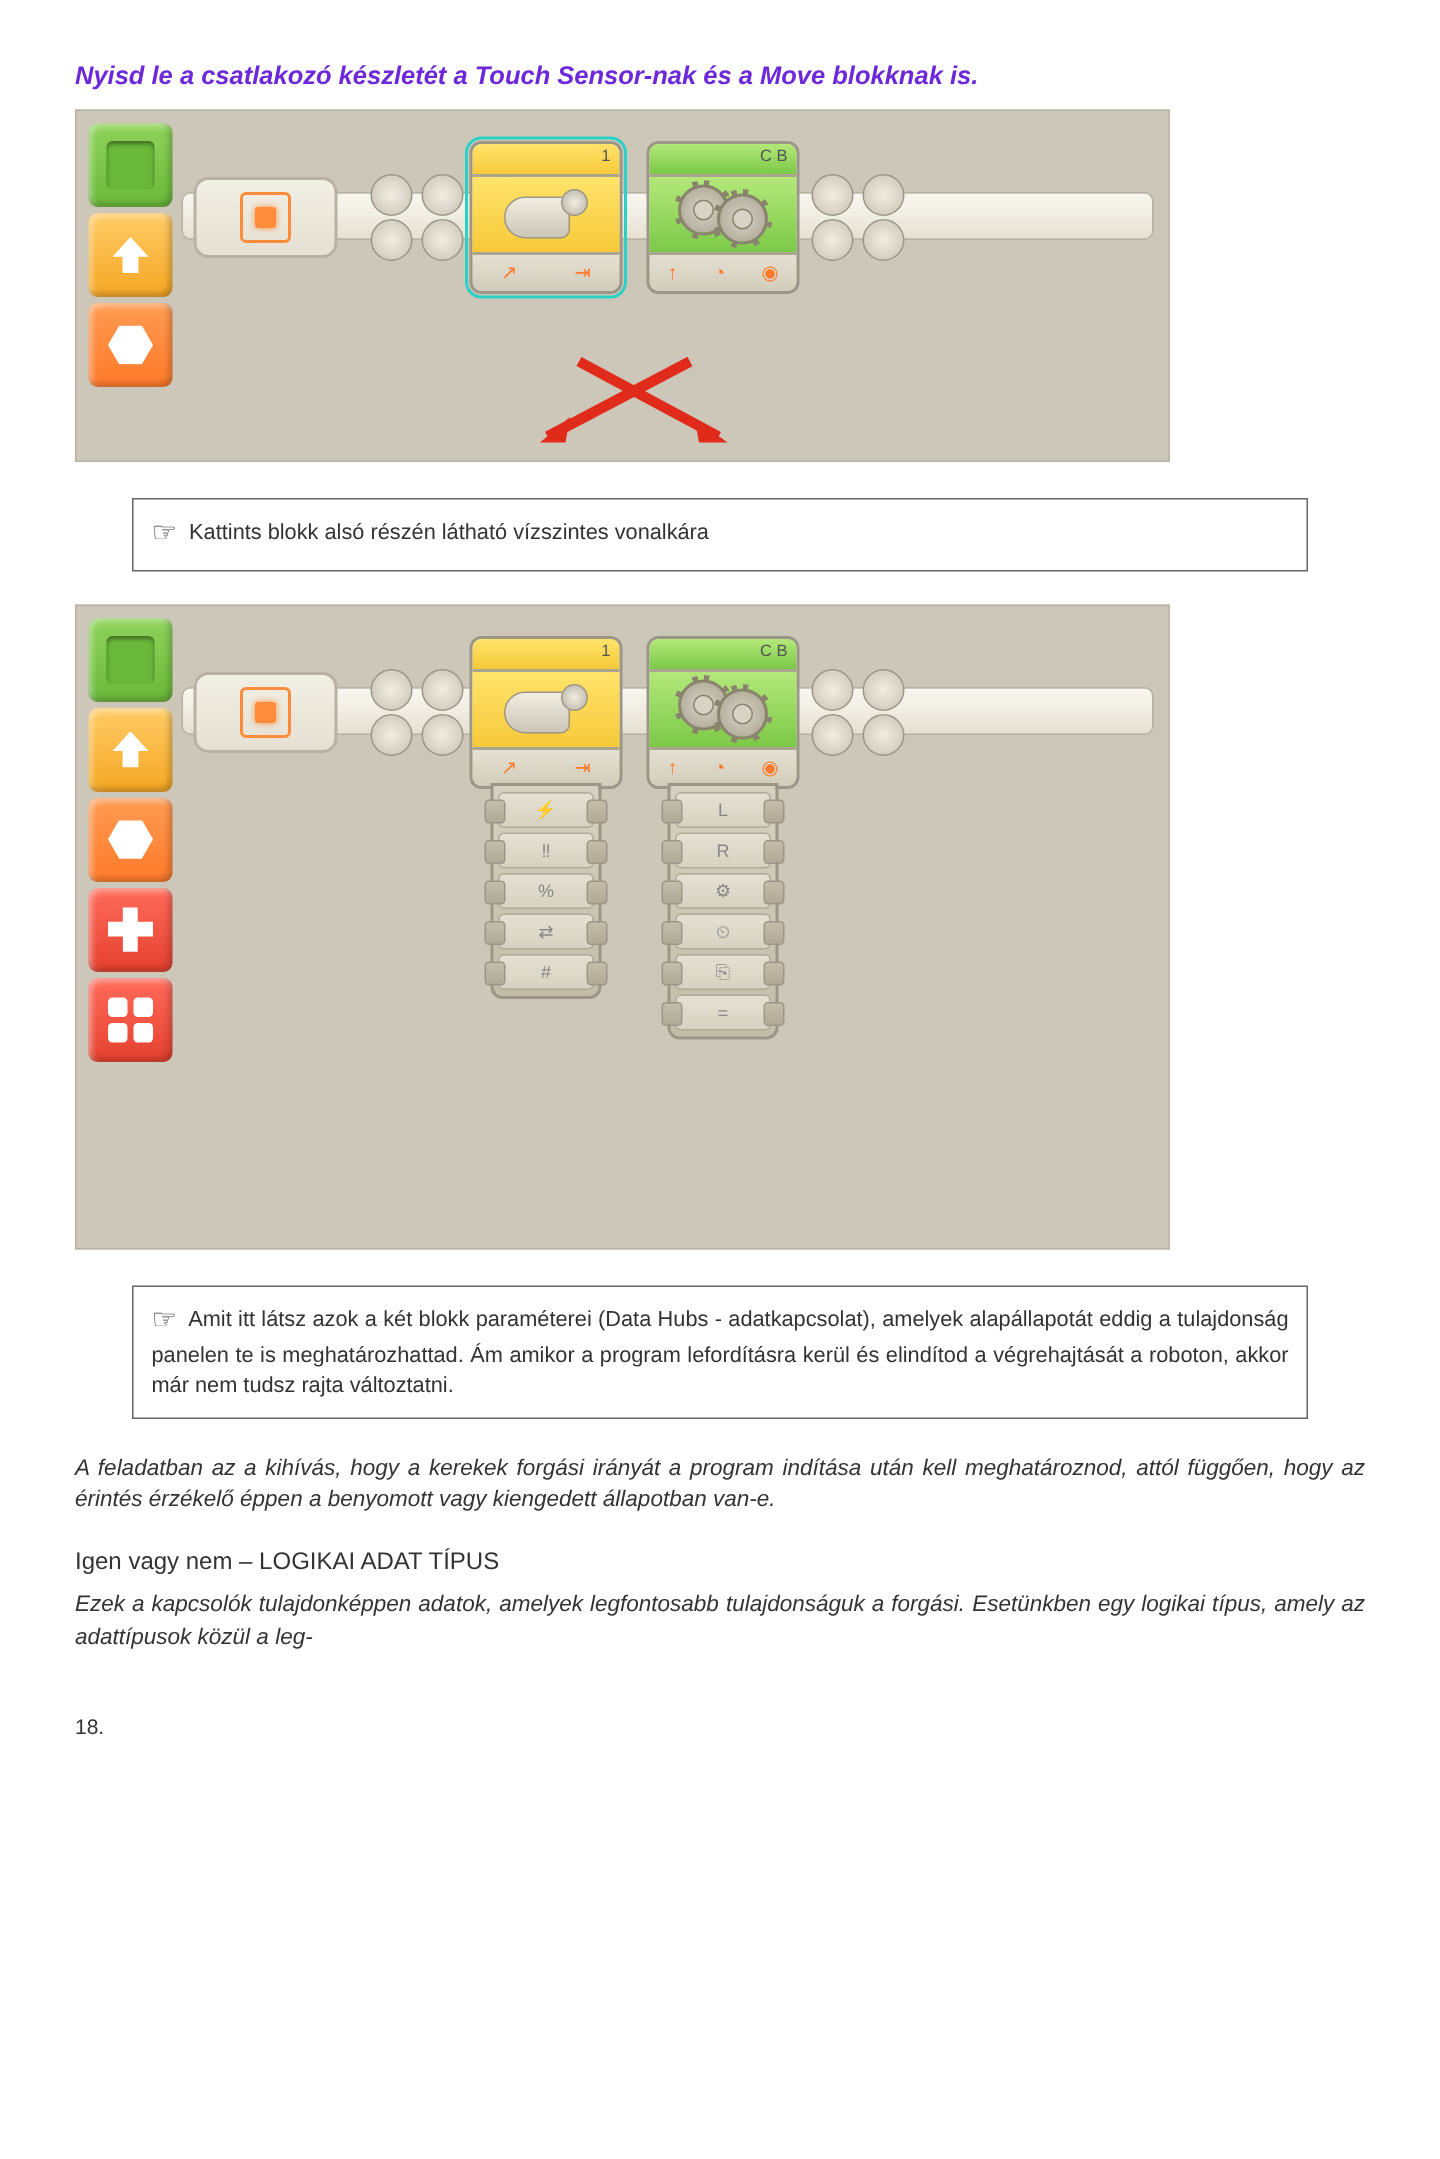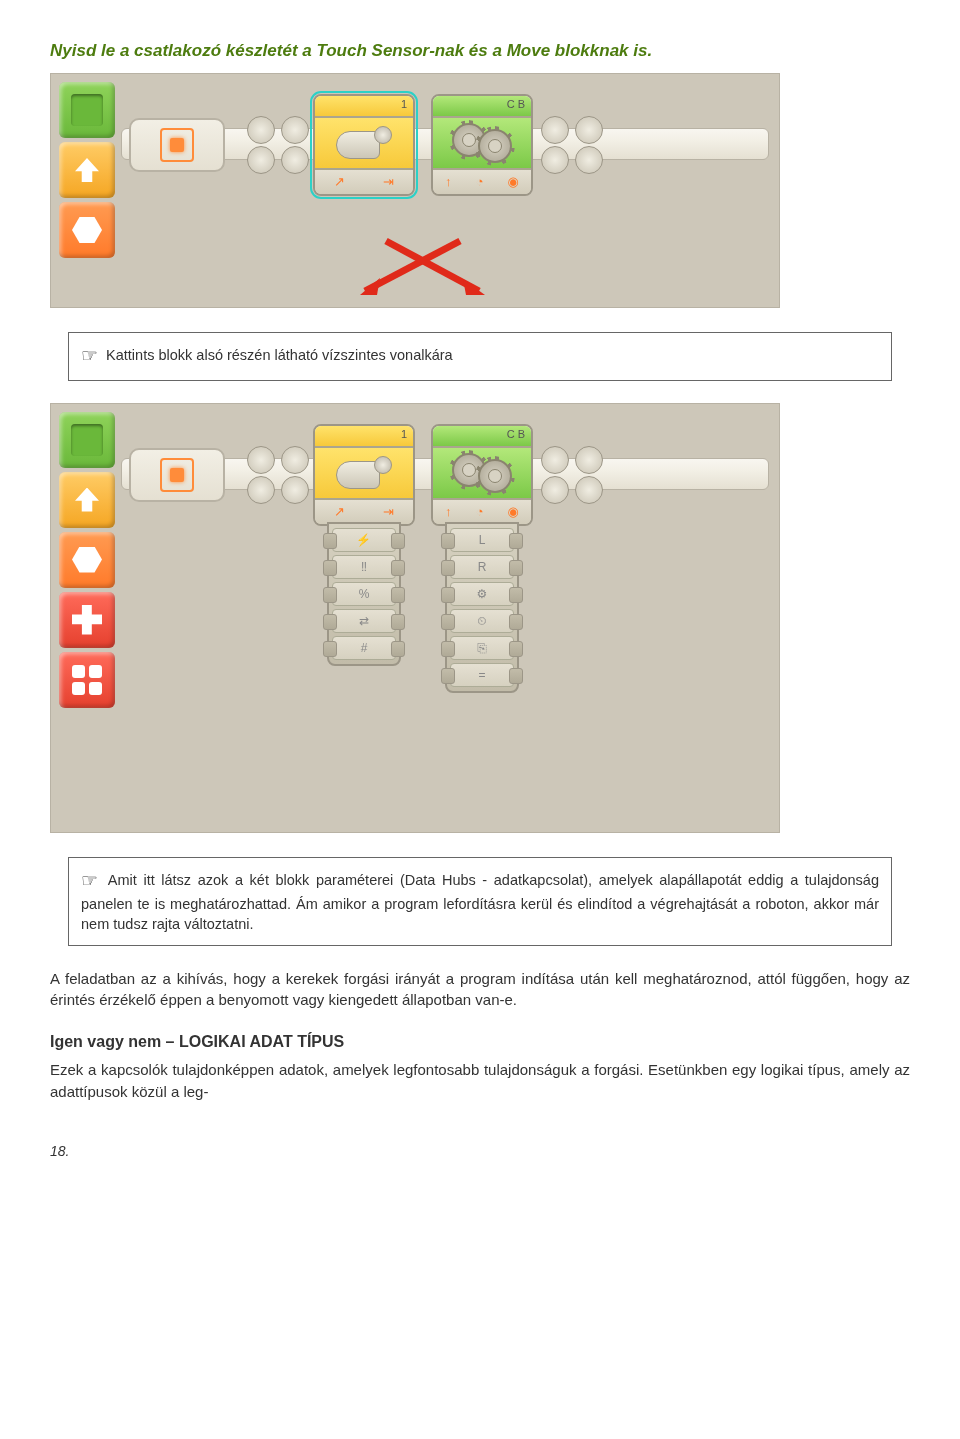--- a/index.html
+++ b/index.html
@@ -8,21 +8,21 @@
     font-family: Verdana, Geneva, sans-serif;
     font-size: 15px;
     color: #333;
     background: #fff;
     width: 860px;
   }
   .title-line {
     font-family: Verdana, sans-serif;
     font-weight: bold;
     font-style: italic;
-    color: #4d7c0f;
+    color: #6d28d9;
     font-size: 17px;
     line-height: 1.35;
     margin-bottom: 10px;
   }
   .figure {
     margin: 6px 0 24px 0;
   }
   .figure-canvas {
     background: #cdc7b9;
     padding: 10px 10px 10px 8px;
@@ -247,45 +247,45 @@
   }
   .datahub-row::before { left:-10px; }
   .datahub-row::after { right:-10px; }
   .datahub-left { left: 276px; top: 118px; }
   .datahub-right { left: 394px; top: 118px; }
 
   
   .callout {
     border: 1px solid #666;
     padding: 10px 12px;
-    margin: 22px 18px;
+    margin: 22px 38px;
     font-size: 14.5px;
     line-height: 1.4;
     text-align: justify;
   }
   .callout .hand {
     font-size: 19px;
     margin-right: 4px;
     vertical-align: -2px;
   }
   .body-para {
     font-size: 15px;
     line-height: 1.45;
     text-align: justify;
     margin: 18px 0 0 0;
+    font-style: italic;
   }
   .section-head {
-    font-weight: bold;
+    font-weight: normal;
     font-size: 16px;
     margin: 22px 0 8px 0;
   }
   .page-num {
     margin-top: 40px;
     font-size: 14px;
-    font-style: italic;
   }
 </style>
 </head>
 <body>
 
 <div class="title-line">Nyisd le a csatlakozó készletét a Touch Sensor-nak és a Move blokknak is.</div>
 
 <div class="figure">
   <div class="figure-canvas fig1">
     <div class="palette">

